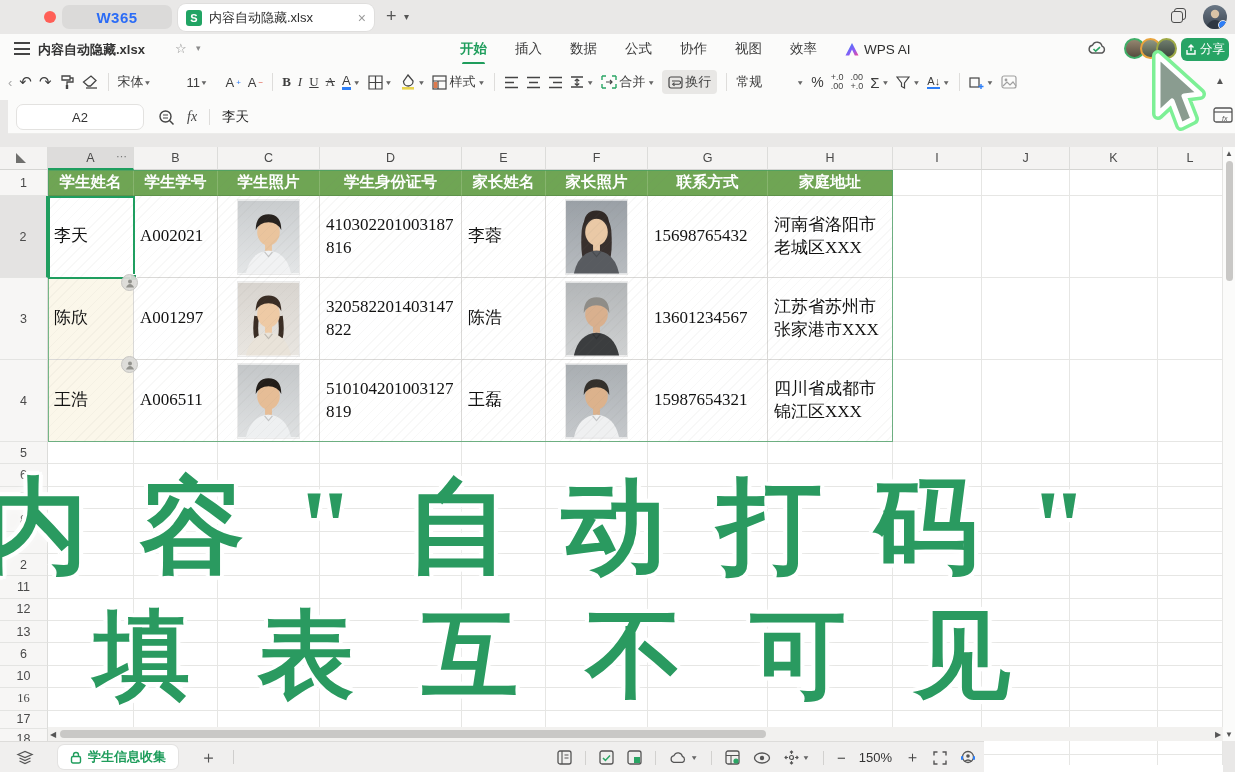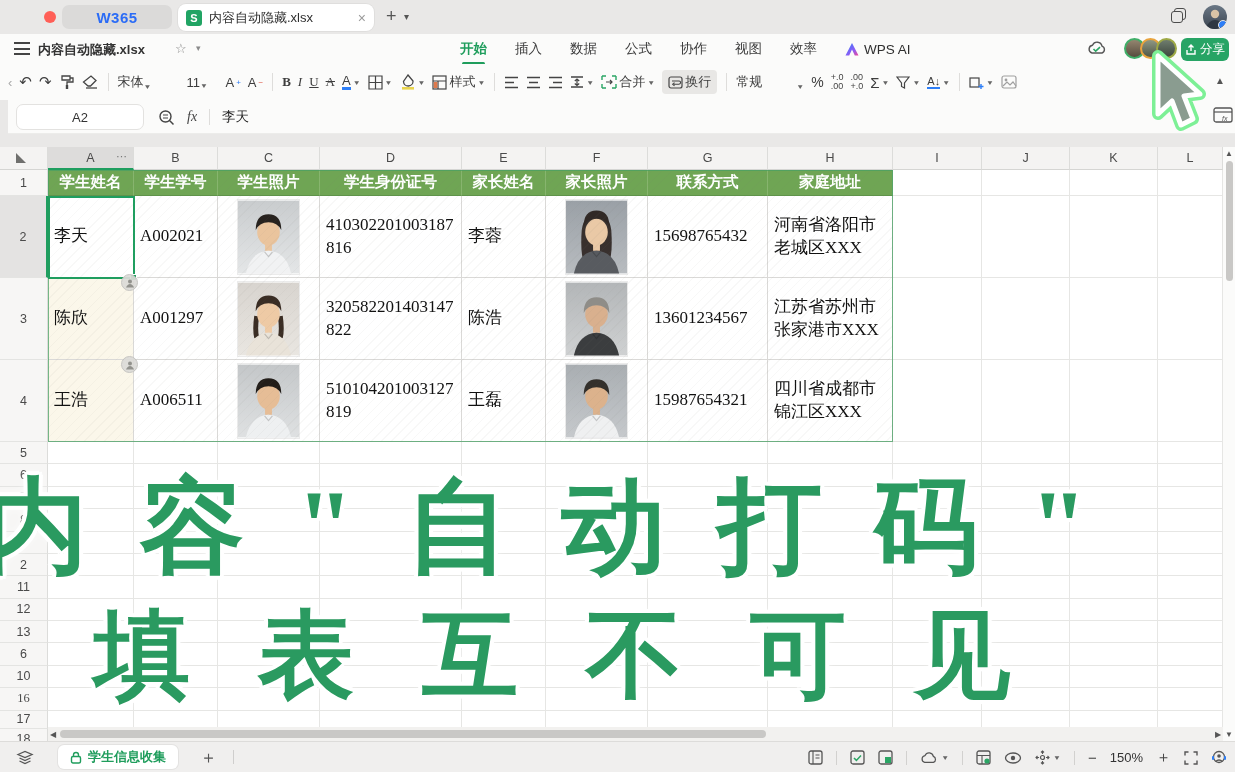--- a/index.html
+++ b/index.html
@@ -45,21 +45,21 @@
   #share-btn { position:absolute; right:6px; top:4px; width:48px; height:23px; background:#27a465; border-radius:6px;
                color:#fff; font-size:12.5px; display:flex; align-items:center; justify-content:center; gap:3px; }
 
   
   #toolbar { position:absolute; left:0; top:64px; width:1235px; height:36px; background:#fbfbfa; border-bottom:1px solid #eceb e9; display:flex; align-items:center; padding:0 8px; gap:7px; font-size:13px; }
   .tsep { width:1px; height:18px; background:#dedddb; margin:0 2px; }
   .tbtn { display:flex; align-items:center; gap:2px; color:#3d3d3d; white-space:nowrap; }
   .caret { font-size:8px; color:#666; transform:scaleY(.8); }
   .serifb { font-family:"Liberation Serif", serif; }
   .ubar { text-decoration:underline; }
-  .fontbox { display:flex; align-items:flex-end; }
+  .fontbox { display:flex; align-items:center; }
   .wrap-on { background:#e8e7e5; border-radius:4px; padding:3px 6px; }
   .mini { font-size:9px; letter-spacing:0; line-height:1; text-align:center; color:#444; }
   svg.ic { display:block; }
   #tb-collapse { position:absolute; right:10px; top:11px; font-size:10px; color:#555; }
   #tb-more { position:absolute; right:44px; top:12px; font-size:9px; color:#555; }
 
   
   #formulabar { position:absolute; left:8px; top:100px; width:1235px; height:34px; background:#fbfbfa; border-bottom:1px solid #ececea; }
   #namebox { position:absolute; left:8px; top:4px; width:128px; height:26px; background:#fff; border:1px solid #e3e2e0; border-radius:7px;
              display:flex; align-items:center; justify-content:center; font-size:13px; color:#333; }
@@ -111,21 +111,21 @@
   
   .overlay-line { position:absolute; font-family:"Liberation Serif", serif; font-weight:bold; color:#2a9a60; white-space:nowrap; z-index:40;
     text-shadow:-3px -3px 0 #fff, 3px -3px 0 #fff, -3px 3px 0 #fff, 3px 3px 0 #fff, 0 -4px 0 #fff, 0 4px 0 #fff, -4px 0 0 #fff, 4px 0 0 #fff, 0 0 12px #fff; }
   #ov1 { left:-16px; top:458px; font-size:104px; letter-spacing:52px; }
   #ov2 { left:94px; top:592px; font-size:96px; letter-spacing:68px; }
 
   
   #big-cursor { position:absolute; left:1148px; top:50px; z-index:60; }
 
   
-  #statusbar { position:absolute; left:0; top:741px; width:1235px; height:31px; background:#f0efee; border-top:1px solid #dddcda;
+  #statusbar { position:absolute; left:0; top:741px; width:984px; height:31px; background:#f0efee; border-top:1px solid #dddcda;
                display:flex; align-items:center; }
   #sheets-icon { margin-left:16px; }
   #sheet-tab { margin-left:24px; height:24px; background:#fff; border-radius:6px; display:flex; align-items:center; gap:6px;
                padding:0 12px; color:#1f9d5c; font-weight:bold; font-size:13px; box-shadow:0 0 0 1px rgba(0,0,0,.05); }
   #add-sheet { margin-left:22px; font-size:17px; color:#555; }
   #sheet-sep { margin-left:16px; width:1px; height:14px; background:#cfcecd; }
   #sb-right { position:absolute; right:8px; top:0; height:31px; display:flex; align-items:center; gap:13px; color:#4a4a4a; }
   #sb-right .sep { width:1px; height:14px; background:#d2d1cf; }
   #zoom-level { font-size:13px; color:#333; }
   .zbtn { font-size:15px; color:#444; }

